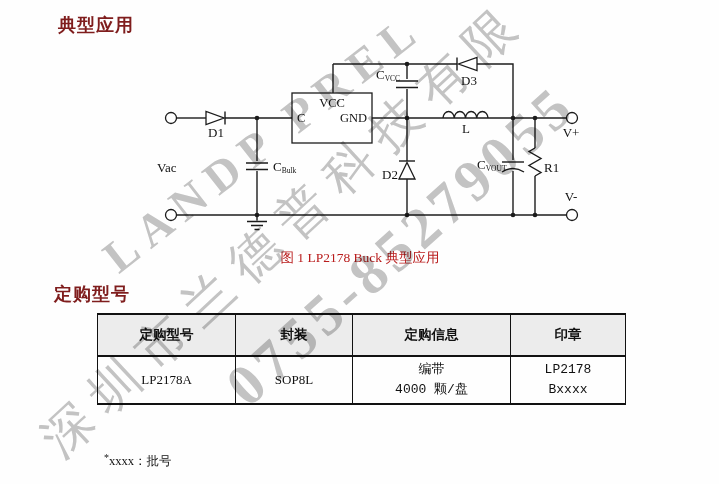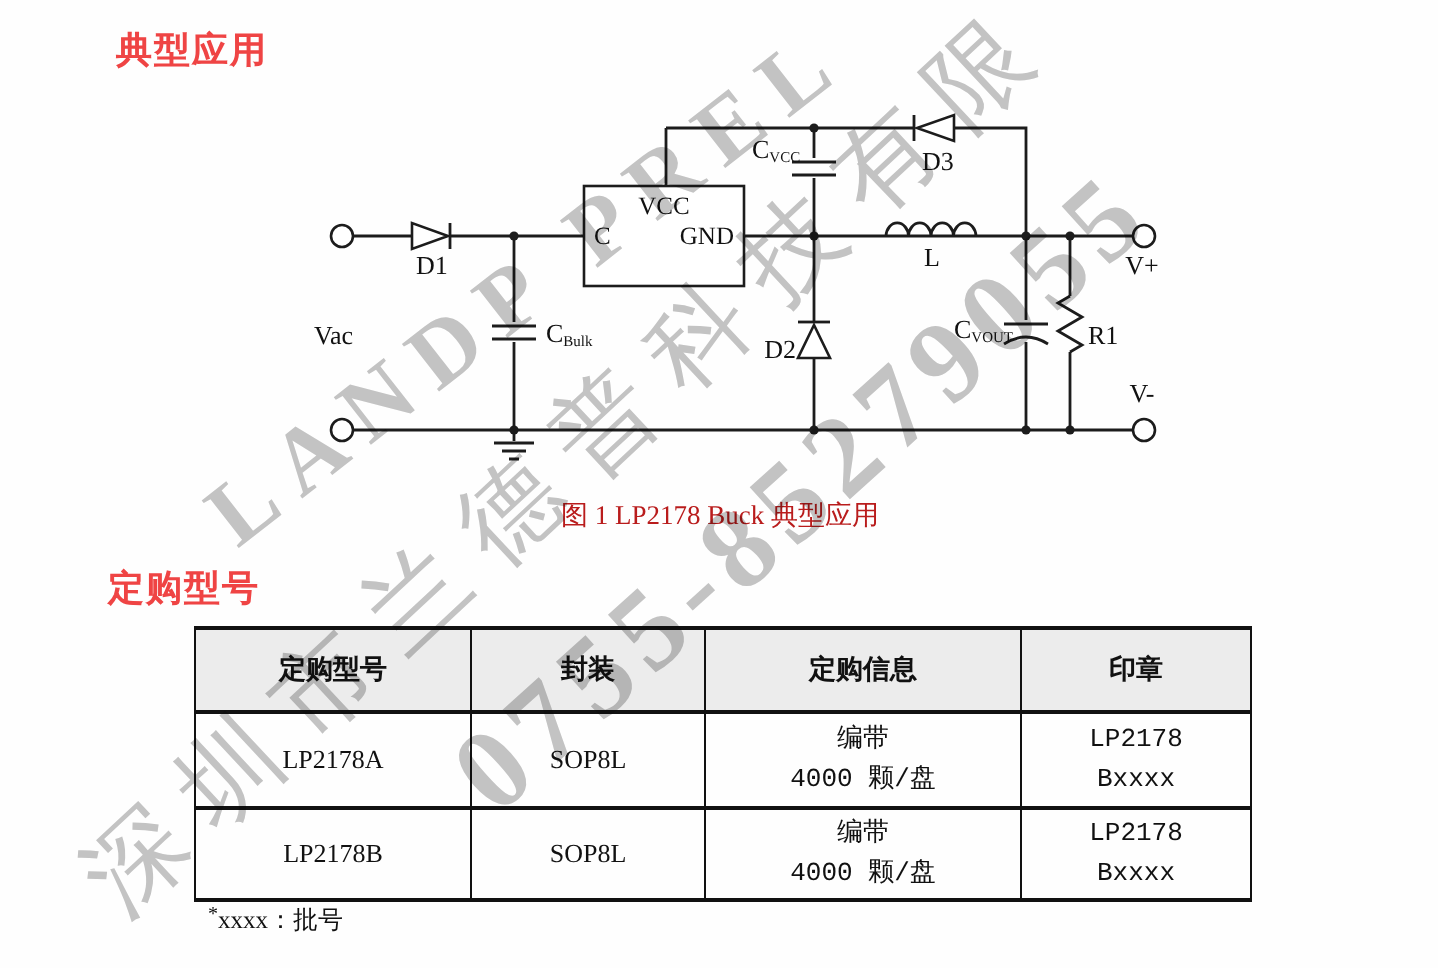--- a/index.html
+++ b/index.html
@@ -9,21 +9,21 @@
     background: #fefefe;
     font-family: "Liberation Serif", "DejaVu Serif", serif;
     color: #111;
     overflow: hidden;
   }
   .abs { position: absolute; }
   .sec-title {
     font-size: 18px;
     font-weight: bold;
     letter-spacing: 1px;
-    color: #ef4444;
+    color: #7f1d1d;
     text-align: right;
   }
   #title1 { left: 58px; top: 13px; }
   #title2 { left: 54px; top: 282px; }
 
   #circuit-svg { left: 0; top: 0; }
   .wire { stroke: #1c1c1c; stroke-width: 1.4; fill: none; }
   .sym  { stroke: #1c1c1c; stroke-width: 1.3; fill: #ffffff; }
   .dot  { fill: #1c1c1c; stroke: none; }
   .lbl  { font-family: "Liberation Serif", "DejaVu Serif", serif; font-size: 13px; fill: #111; }
@@ -220,32 +220,20 @@
       <td>SOP8L</td>
       <td>
         <div class="cell-line">编带</div>
         <div class="cell-line">4000 颗/盘</div>
       </td>
       <td>
         <div class="cell-line">LP2178</div>
         <div class="cell-line">Bxxxx</div>
       </td>
     </tr>
-    <tr class="row2">
-      <td>LP2178B</td>
-      <td>SOP8L</td>
-      <td>
-        <div class="cell-line">编带</div>
-        <div class="cell-line">4000 颗/盘</div>
-      </td>
-      <td>
-        <div class="cell-line">LP2178</div>
-        <div class="cell-line">Bxxxx</div>
-      </td>
-    </tr>
   </tbody>
 </table>
 
 <div id="footnote" class="abs"><span class="star">*</span><span>xxxx：批号</span></div>
 
 <div id="wm-latin" class="wm">LANDP PREL</div>
 <div id="wm-chinese" class="wm">深圳市兰德普科技有限</div>
 <div id="wm-phone" class="wm">0755-85279055</div>
 
 </body></html>

